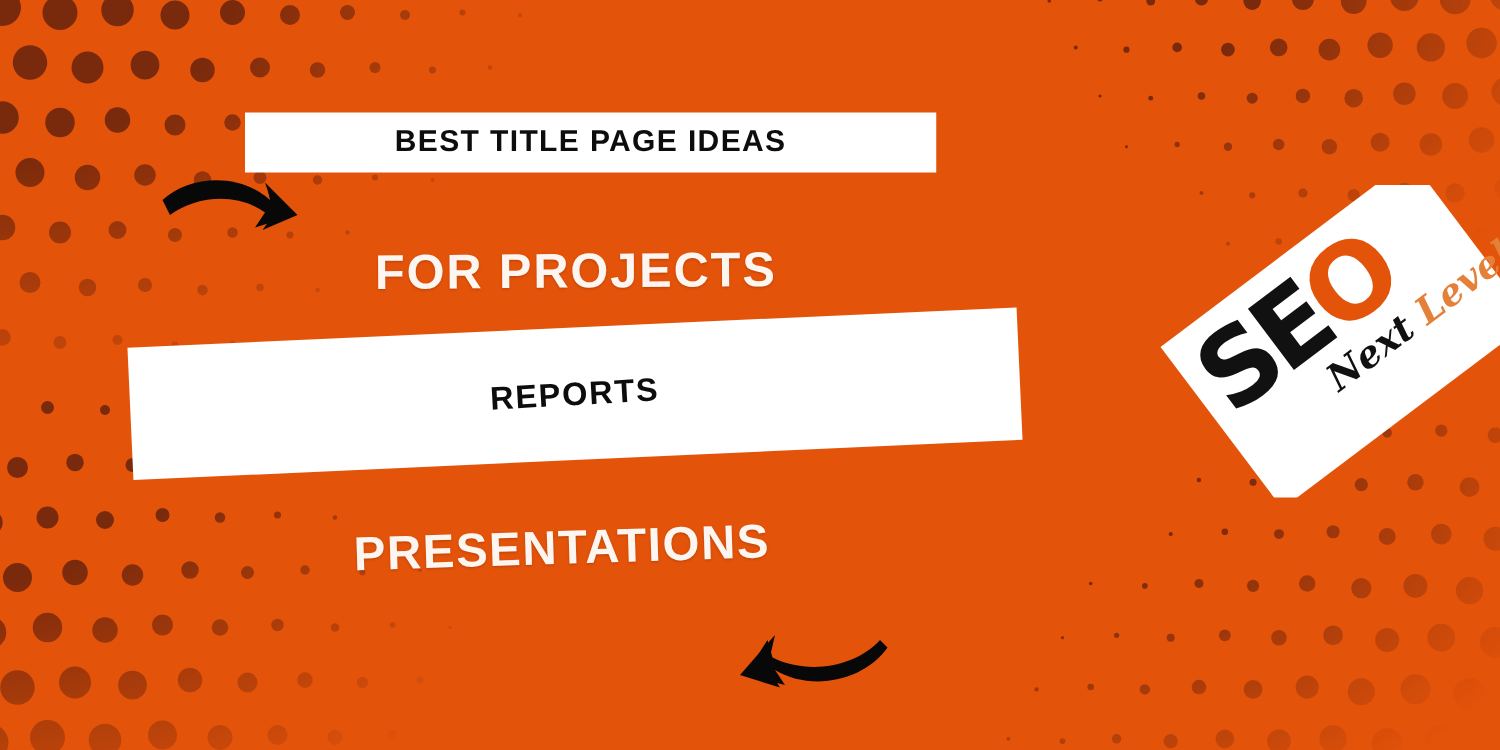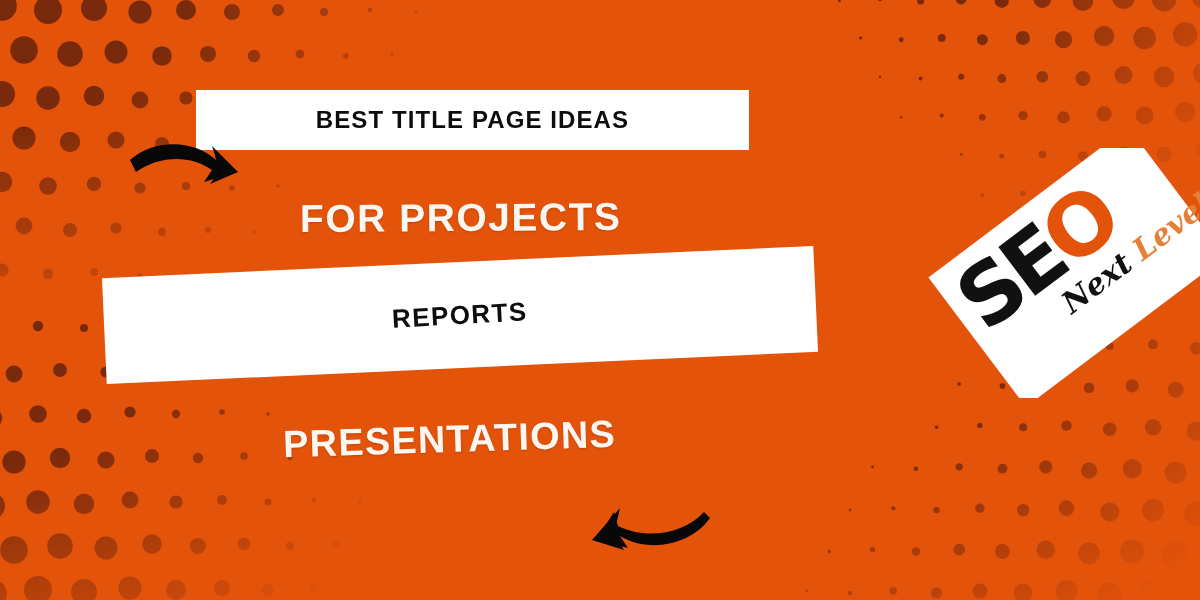--- a/index.html
+++ b/index.html
@@ -15,21 +15,21 @@
 
   
   .halftone{position:absolute;pointer-events:none;}
   .ht-tl{left:-30px;top:-40px;width:460px;height:340px;}
   .ht-bl{left:-40px;bottom:-40px;width:460px;height:340px;}
   .ht-tr{right:-40px;top:-45px;width:420px;height:300px;}
   .ht-br{right:-30px;bottom:-40px;width:440px;height:320px;}
 
   
   .title-box{
-    position:absolute;left:196px;top:90px;width:553px;height:60px;
+    position:absolute;left:196px;top:90px;width:553px;height:48px;
     background:#FFFFFF;
     display:flex;align-items:center;justify-content:center;
   }
   .title-box .txt{
     font-size:24px;font-weight:bold;color:#0D0D0D;
     letter-spacing:1.1px;white-space:nowrap;
     font-family:"Liberation Sans", sans-serif;
   }
 
   

